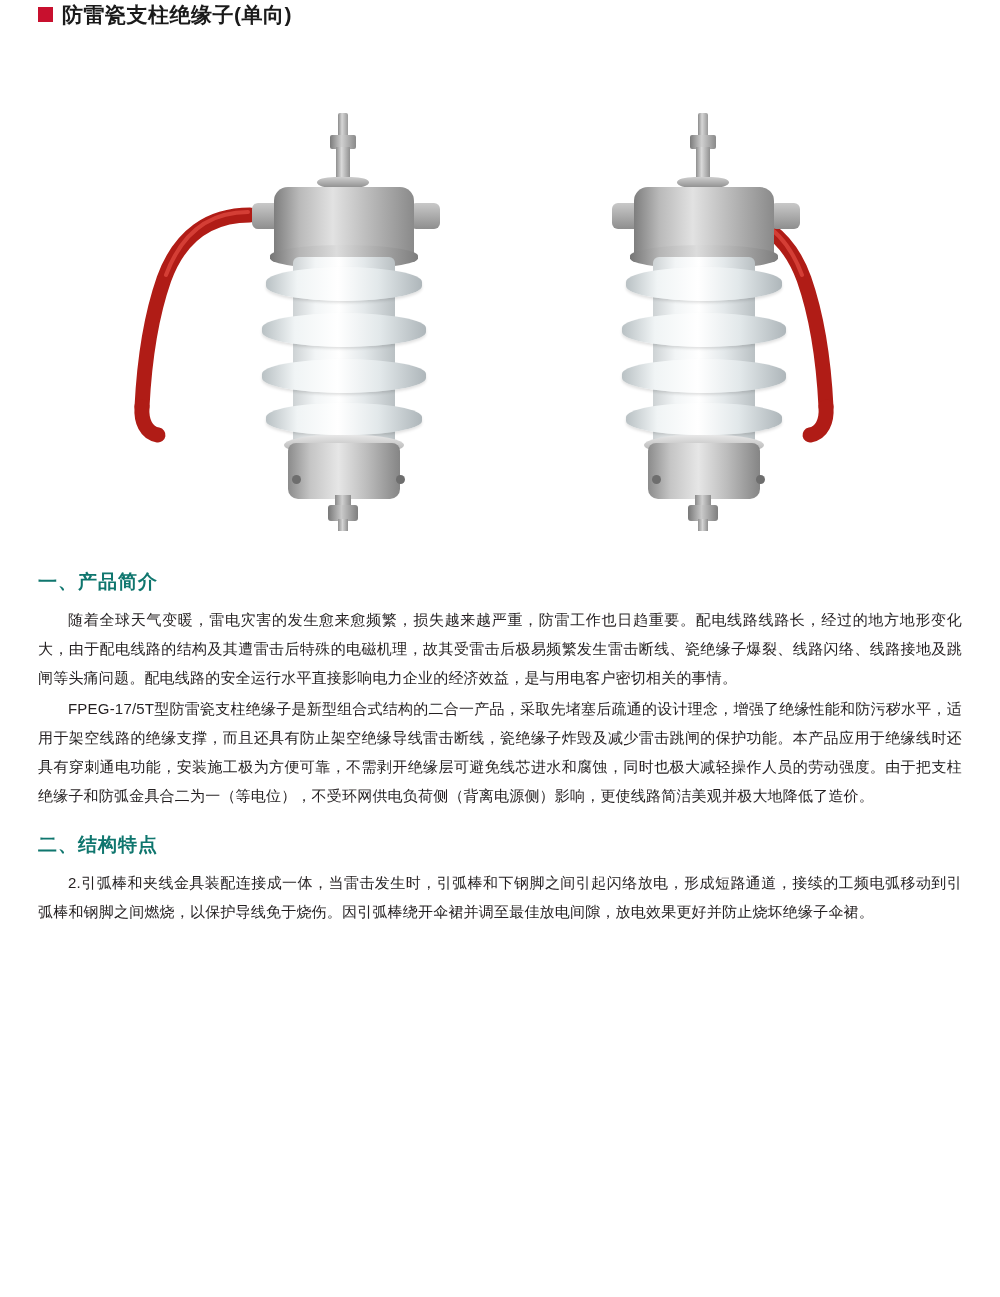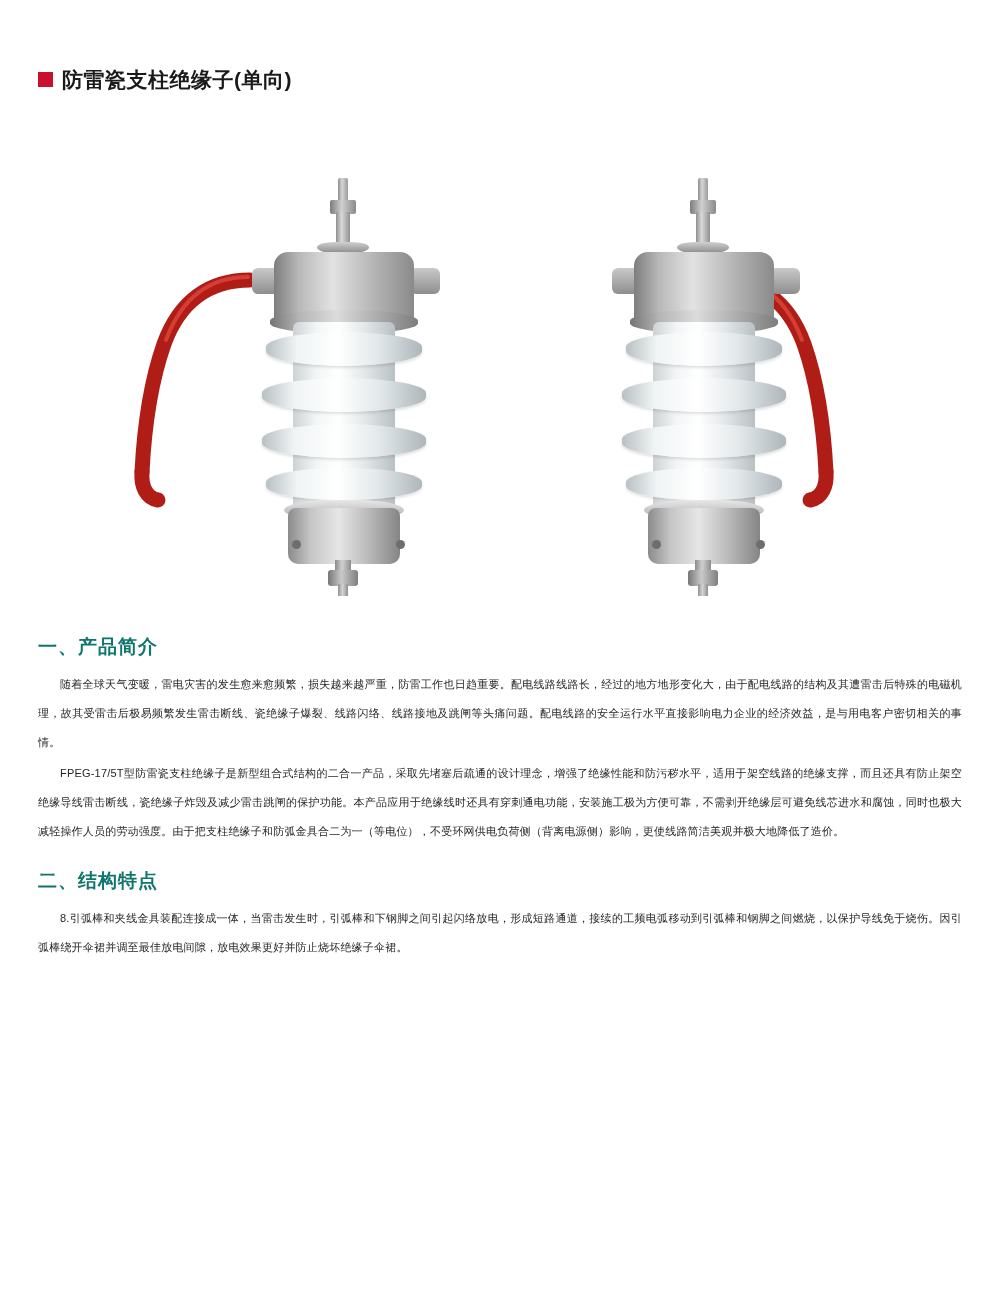--- a/index.html
+++ b/index.html
@@ -20,22 +20,21 @@
     height: 1297px;
     position: relative;
     box-sizing: border-box;
     padding: 0 38px;
   }
 
   
   .title-row {
     display: flex;
     align-items: center;
-    padding-top: 22px;
-    margin-top: 47px;
+    padding-top: 4px;
   }
   .title-marker {
     width: 15px;
     height: 15px;
     background: #c8102e;
     margin-right: 9px;
     flex: 0 0 auto;
   }
   .title-text {
     font-size: 21px;
@@ -218,21 +217,21 @@
     margin-top: 22px;
   }
   .section-heading {
     font-size: 19px;
     font-weight: bold;
     color: #0f766e;
     margin: 0 0 10px 0;
     letter-spacing: 1px;
   }
   .para {
-    font-size: 11px;
+    font-size: 15px;
     line-height: 29px;
     text-align: justify;
     text-justify: inter-ideograph;
     margin: 0 0 2px 0;
     text-indent: 2em;
     letter-spacing: 0.2px;
   }
   .sec1 { margin-top: 38px; }
   .sec2 { }
 </style>
@@ -310,16 +309,16 @@
   </div>
 
   <div class="section sec1">
     <h2 class="section-heading">一、产品简介</h2>
     <p class="para">随着全球天气变暖，雷电灾害的发生愈来愈频繁，损失越来越严重，防雷工作也日趋重要。配电线路线路长，经过的地方地形变化大，由于配电线路的结构及其遭雷击后特殊的电磁机理，故其受雷击后极易频繁发生雷击断线、瓷绝缘子爆裂、线路闪络、线路接地及跳闸等头痛问题。配电线路的安全运行水平直接影响电力企业的经济效益，是与用电客户密切相关的事情。</p>
     <p class="para">FPEG-17/5T型防雷瓷支柱绝缘子是新型组合式结构的二合一产品，采取先堵塞后疏通的设计理念，增强了绝缘性能和防污秽水平，适用于架空线路的绝缘支撑，而且还具有防止架空绝缘导线雷击断线，瓷绝缘子炸毁及减少雷击跳闸的保护功能。本产品应用于绝缘线时还具有穿刺通电功能，安装施工极为方便可靠，不需剥开绝缘层可避免线芯进水和腐蚀，同时也极大减轻操作人员的劳动强度。由于把支柱绝缘子和防弧金具合二为一（等电位），不受环网供电负荷侧（背离电源侧）影响，更使线路简洁美观并极大地降低了造价。</p>
   </div>
 
   <div class="section sec2">
     <h2 class="section-heading">二、结构特点</h2>
-    <p class="para">8.引弧棒和夹线金具装配连接成一体，当雷击发生时，引弧棒和下钢脚之间引起闪络放电，形成短路通道，接续的工频电弧移动到引弧棒和钢脚之间燃烧，以保护导线免于烧伤。因引弧棒绕开伞裙并调至最佳放电间隙，放电效果更好并防止烧坏绝缘子伞裙。</p>
+    <p class="para">2.引弧棒和夹线金具装配连接成一体，当雷击发生时，引弧棒和下钢脚之间引起闪络放电，形成短路通道，接续的工频电弧移动到引弧棒和钢脚之间燃烧，以保护导线免于烧伤。因引弧棒绕开伞裙并调至最佳放电间隙，放电效果更好并防止烧坏绝缘子伞裙。</p>
   </div>
 
 </div>
 
 </body></html>

